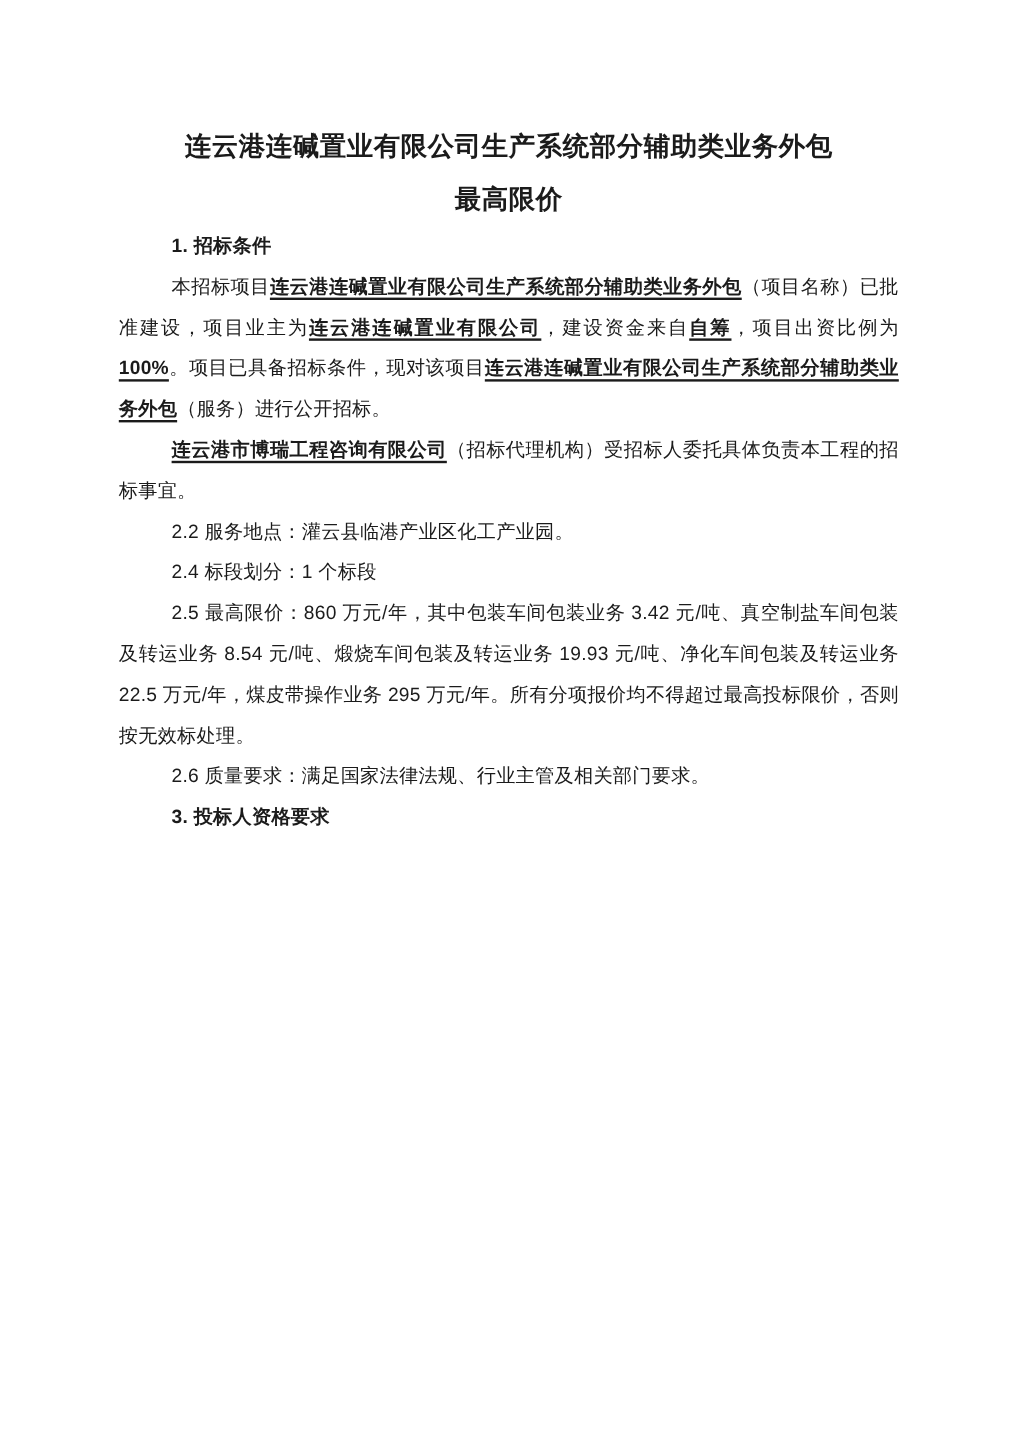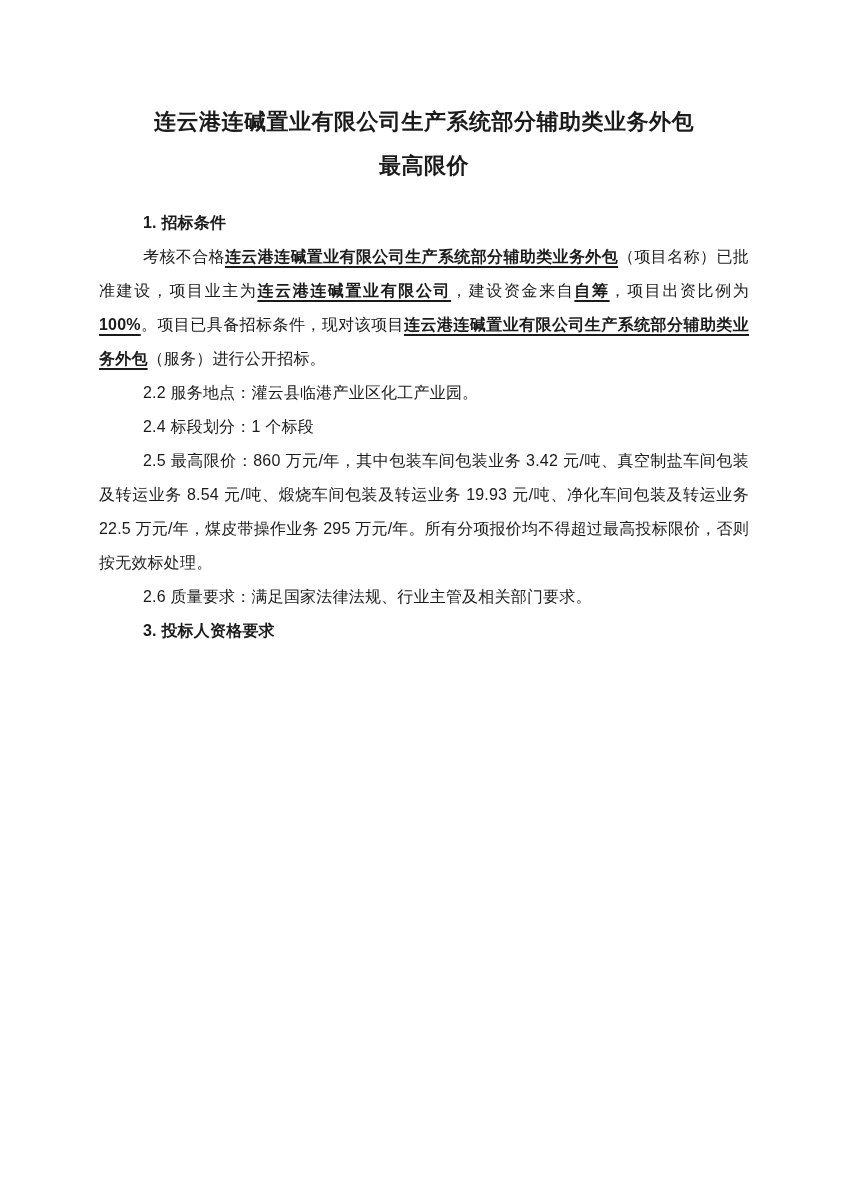--- a/index.html
+++ b/index.html
@@ -28,21 +28,21 @@
   }
   .doc-subtitle {
     font-size: 22px;
     font-weight: 700;
     line-height: 30px;
     text-align: center;
     margin-top: 14px;
     letter-spacing: 0.5px;
   }
   .doc-body {
-    margin-top: 25px;
+    margin-top: 8px;
     font-size: 16px;
     line-height: 34px;
     text-align: justify;
     letter-spacing: 0.2px;
   }
   .doc-body p {
     margin: 0;
     text-indent: 2.75em;
   }
   .doc-body p.heading {
@@ -60,20 +60,21 @@
 </style>
 </head>
 <body>
 
 <div class="page">
   <div class="doc-title">连云港连碱置业有限公司生产系统部分辅助类业务外包</div>
   <div class="doc-subtitle">最高限价</div>
 
   <div class="doc-body">
     <p class="heading">1. 招标条件</p>
-    <p><span>考核不合格</span><span class="em">连云港连碱置业有限公司生产系统部分辅助类业务外包</span><span>（项目名称）已批准建设，项目业主为</span><span class="em">连云港连碱置业有限公司</span><span>，建设资金来自</span><span class="em">自筹</span><span>，项目出资比例为 </span><span class="em">100%</span><span>。项目已具备招标条件，现对该项目</span><span class="em">连云港连碱置业有限公司生产系统部分辅助类业务外包</span><span>（服务）进行公开招标。</span></p>
+    <p><span>本招标项目</span><span class="em">连云港连碱置业有限公司生产系统部分辅助类业务外包</span><span>（项目名称）已批准建设，项目业主为</span><span class="em">连云港连碱置业有限公司</span><span>，建设资金来自</span><span class="em">自筹</span><span>，项目出资比例为 </span><span class="em">100%</span><span>。项目已具备招标条件，现对该项目</span><span class="em">连云港连碱置业有限公司生产系统部分辅助类业务外包</span><span>（服务）进行公开招标。</span></p>
+    <p><span class="em">连云港市博瑞工程咨询有限公司</span><span>（招标代理机构）受招标人委托具体负责本工程的招标事宜。</span></p>
     <p>2.2 服务地点：灌云县临港产业区化工产业园。</p>
     <p>2.4 标段划分：1 个标段</p>
     <p>2.5 最高限价：860 万元/年，其中包装车间包装业务 3.42 元/吨、真空制盐车间包装及转运业务 8.54 元/吨、煅烧车间包装及转运业务 19.93 元/吨、净化车间包装及转运业务 22.5 万元/年，煤皮带操作业务 295 万元/年。所有分项报价均不得超过最高投标限价，否则按无效标处理。</p>
     <p>2.6 质量要求：满足国家法律法规、行业主管及相关部门要求。</p>
     <p class="heading">3. 投标人资格要求</p>
   </div>
 </div>
 
 </body></html>

